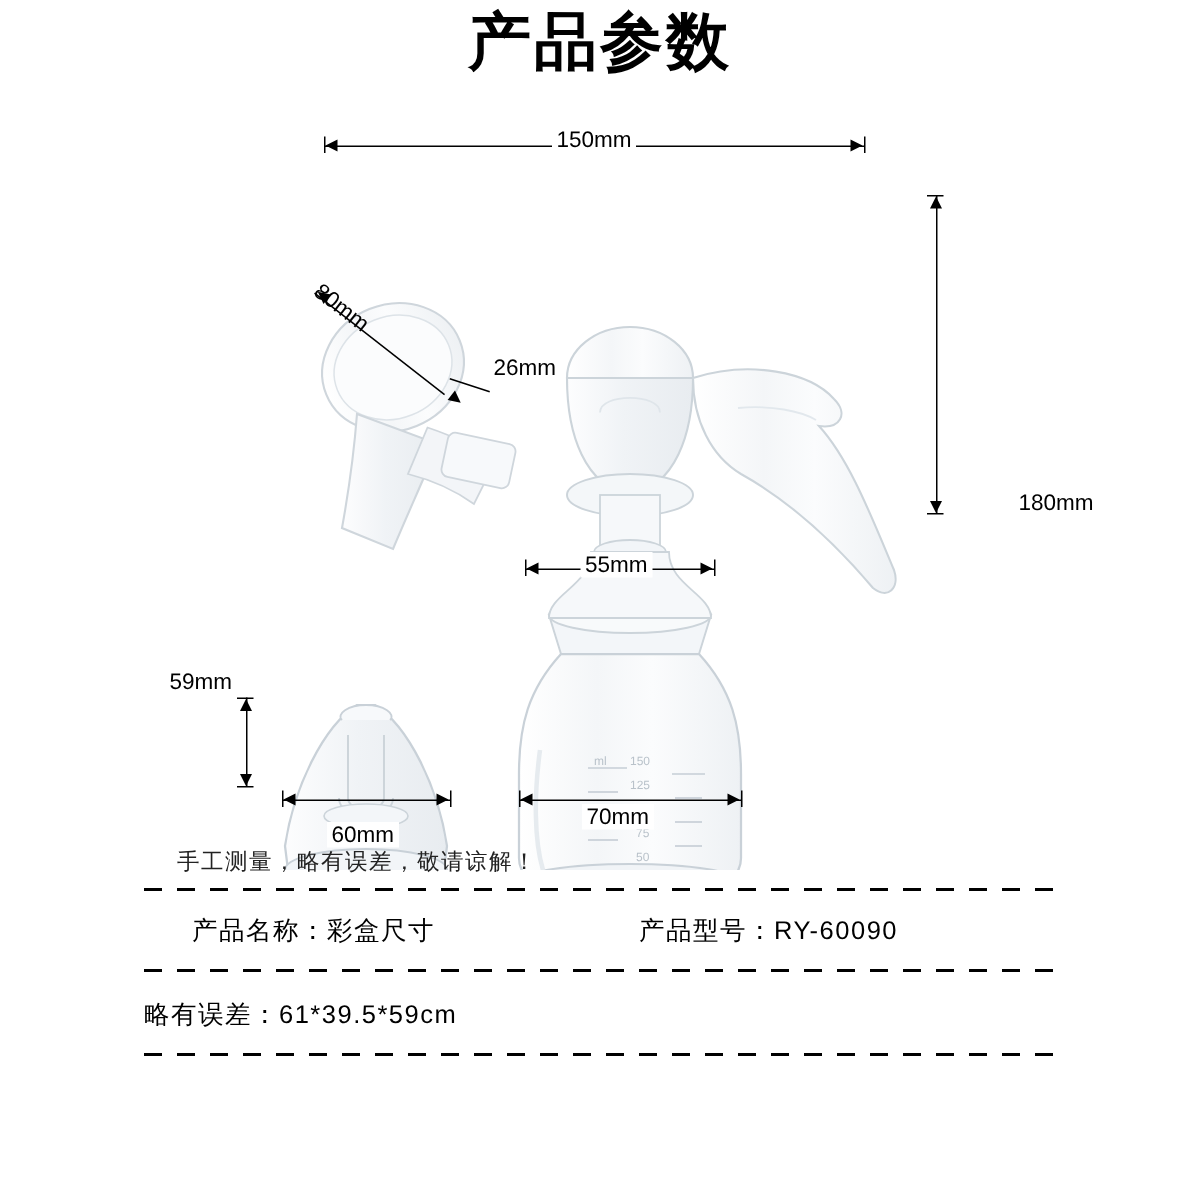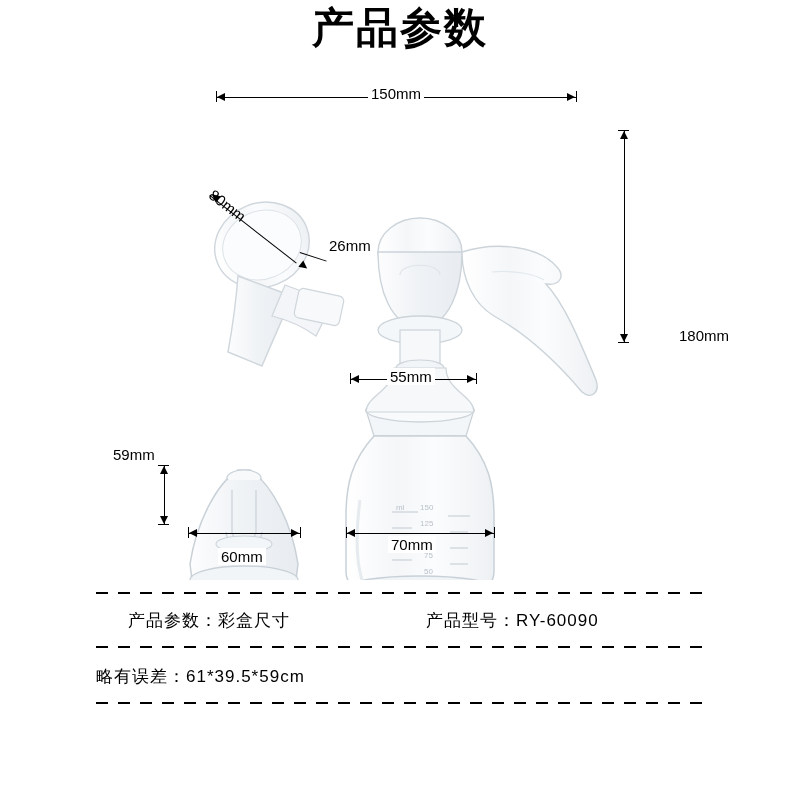--- a/index.html
+++ b/index.html
@@ -292,28 +292,29 @@
       <div class="dimline v-line cap-v" style="left:346px; top:447px;"></div>
       <div class="dimline v-line cap-v" style="left:494px; top:447px;"></div>
       <div class="dimline h-line" style="left:346px; top:453px; width:148px;"></div>
       <div class="arrow arrow-left" style="left:347px; top:449px;"></div>
       <div class="arrow arrow-right" style="left:485px; top:449px;"></div>
       <div class="dimlabel" style="left:388px; top:456px;">70mm</div>
     </div>
 
   </div>
 
+  <div class="note">手工测量，略有误差，敬请谅解！</div>
 
   <div class="spec">
 
     <div class="spec-row">
       <div class="dashrule top"></div>
       <div class="spec-cells">
         <div class="cell cell-left">
-          <span>产品参数：</span><span>彩盒尺寸</span>
+          <span>产品名称：</span><span>彩盒尺寸</span>
         </div>
         <div class="cell cell-right">
           <span>产品型号：</span><span>RY-60090</span>
         </div>
       </div>
       <div class="dashrule"></div>
     </div>
 
 
     <div class="spec-row">

